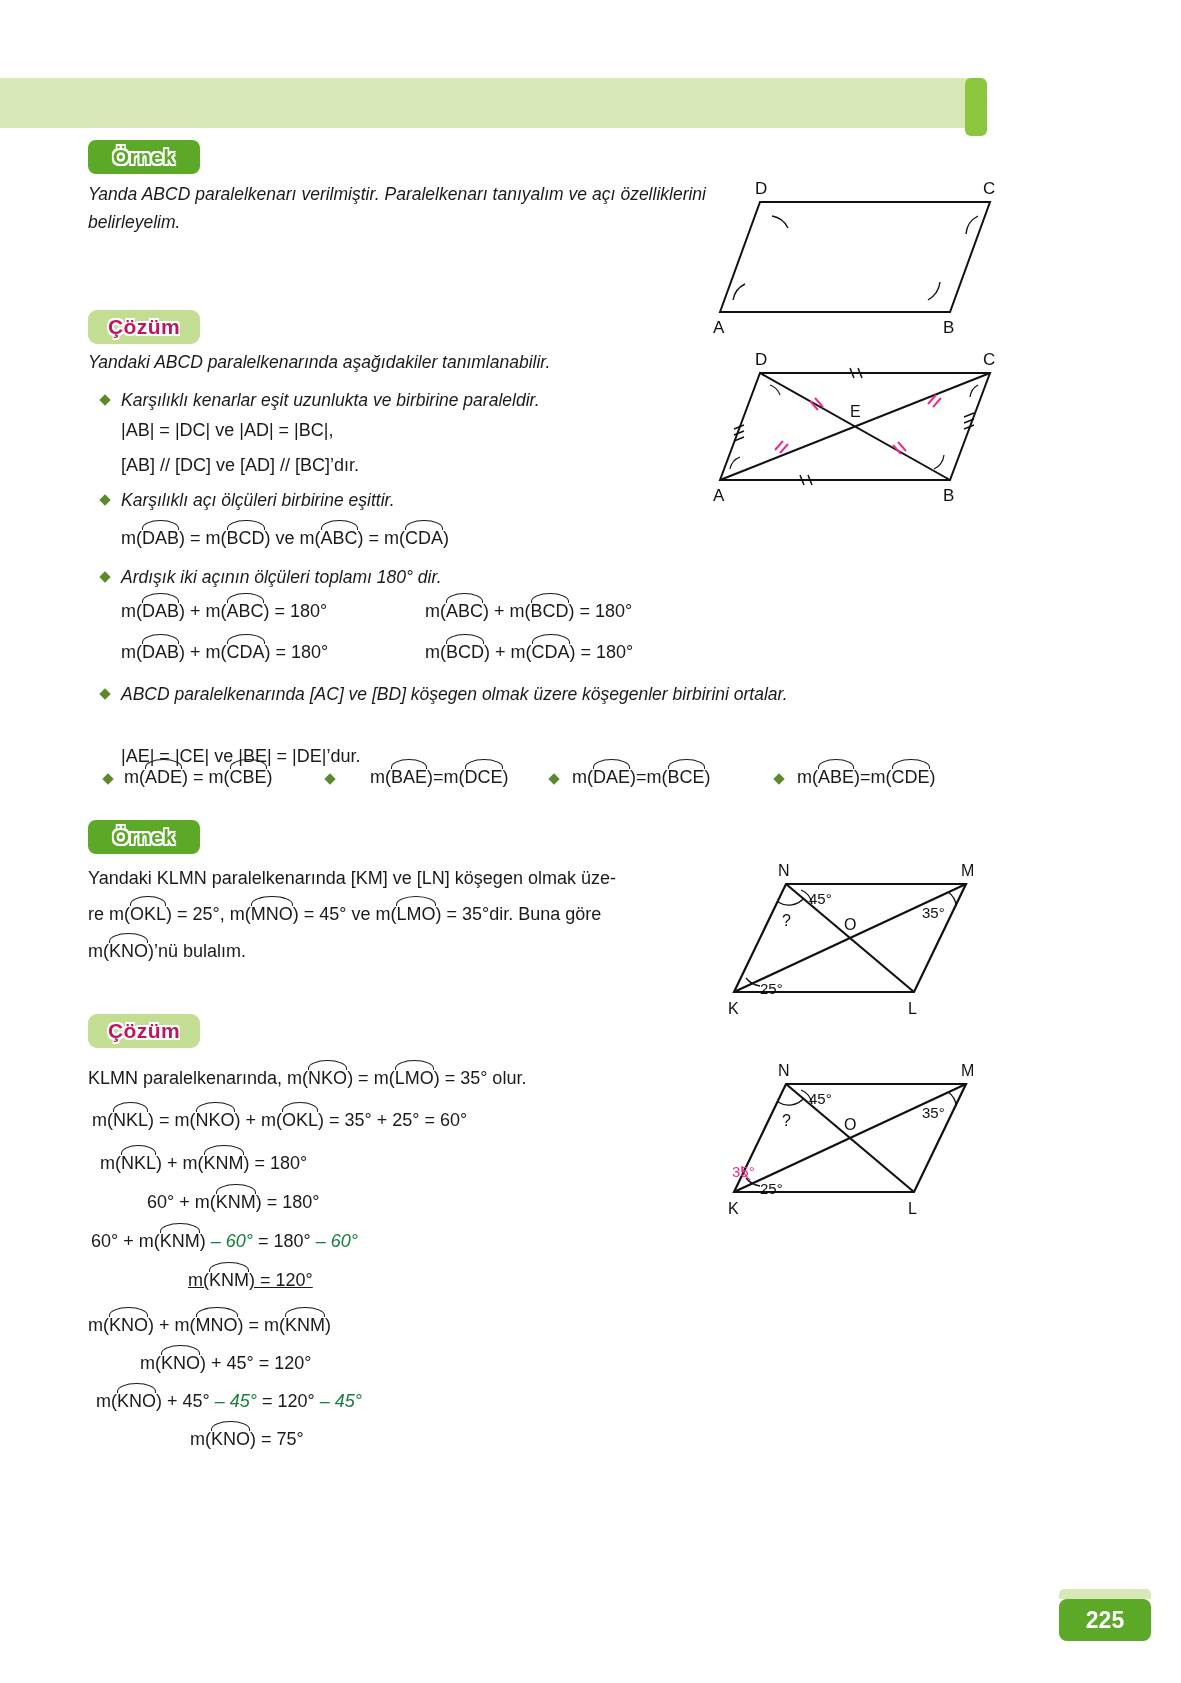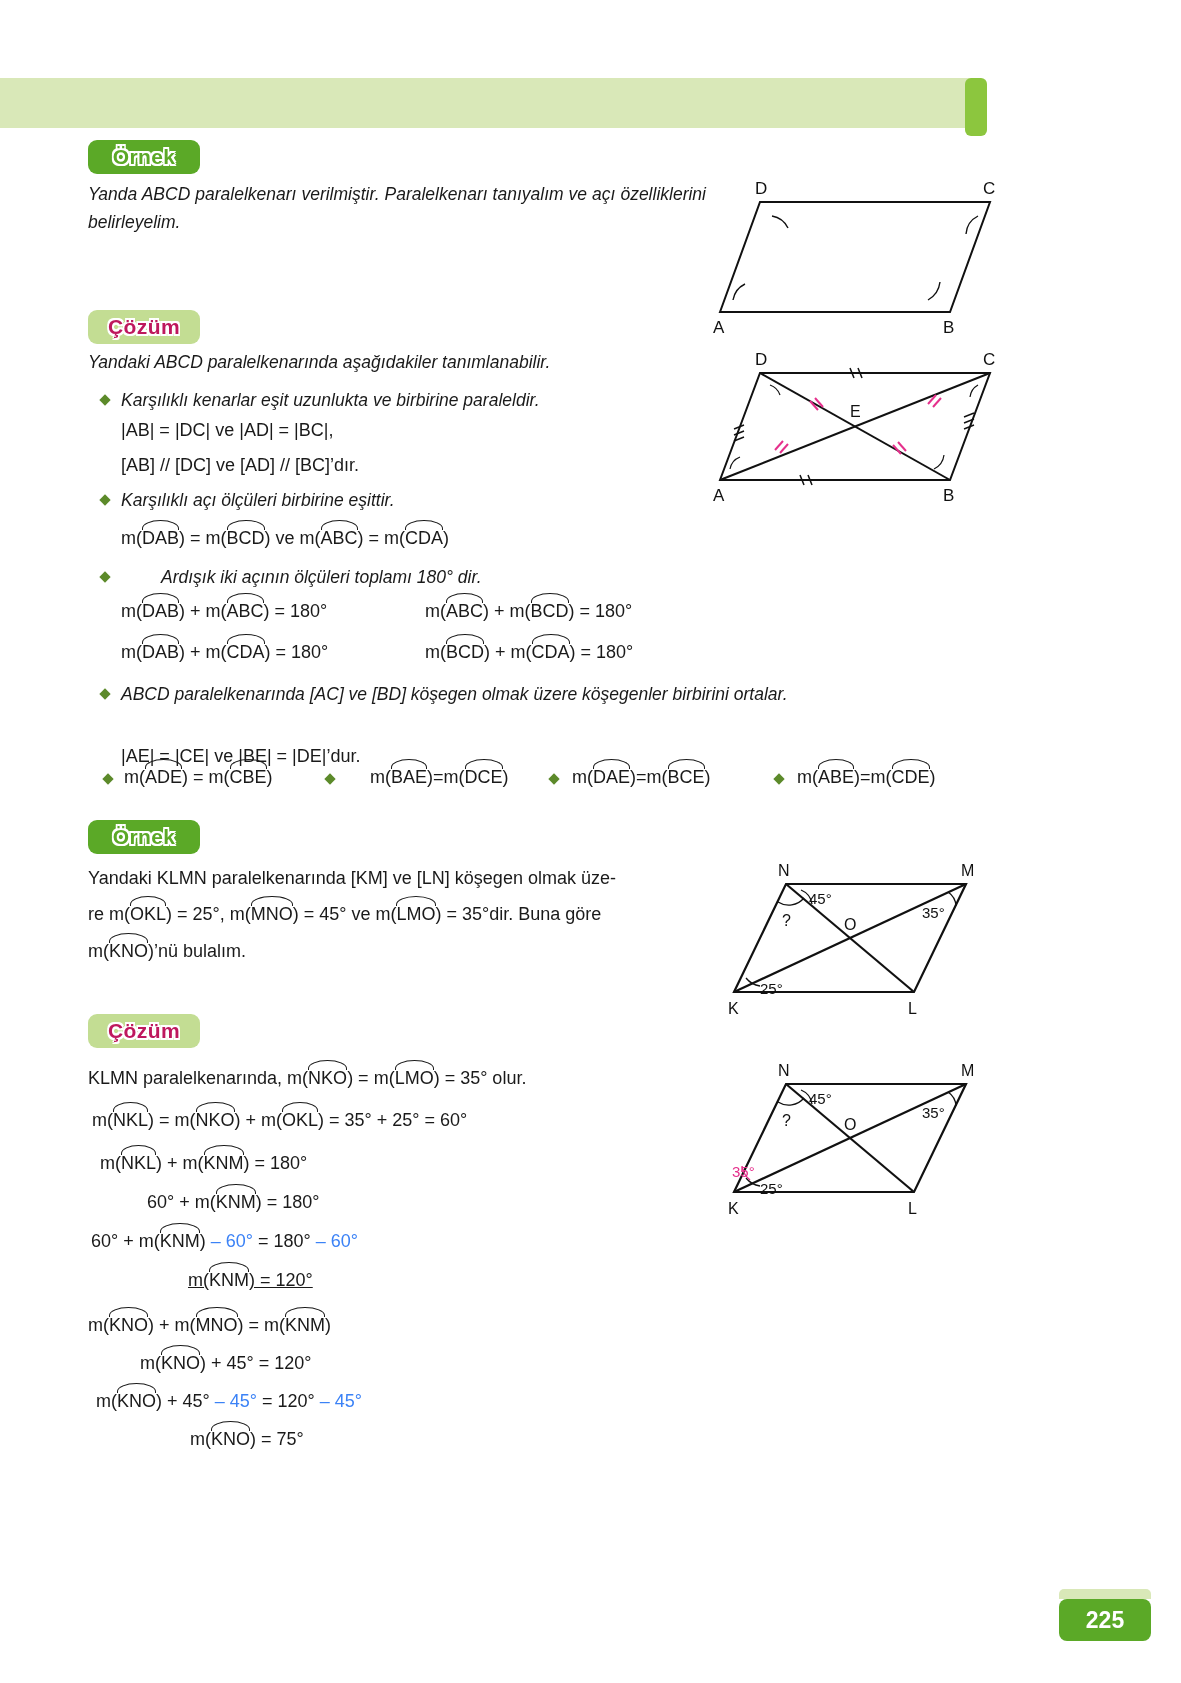--- a/index.html
+++ b/index.html
@@ -19,34 +19,34 @@
   
   .badge{
     position:absolute;display:flex;align-items:center;justify-content:center;
     border-radius:9px;font-weight:bold;font-size:21px;letter-spacing:.4px;
     color:#ffffff;
     text-shadow:
       -1.6px -1.6px 0 #fff, 1.6px -1.6px 0 #fff,
       -1.6px  1.6px 0 #fff, 1.6px  1.6px 0 #fff,
       -1.6px 0 0 #fff, 1.6px 0 0 #fff, 0 -1.6px 0 #fff, 0 1.6px 0 #fff;
   }
-  .badge-ornek{background:#5ba927;width:112px;height:34px;}
+  .badge-ornek{background:#5ba927;width:112px;height:34px;border-radius:8px;}
   .badge-cozum{background:#c3dd93;width:112px;height:34px;}
   .badge-ornek span,.badge-cozum span{position:relative;}
   .badge-ornek span{color:#5ba927;}
   .badge-cozum span{color:#be185d;}
 
   
   .tx{position:absolute;font-size:17.5px;line-height:1.62;color:#1a1a1a;font-style:italic;}
   .just{text-align:justify;}
   .bullet{
     position:absolute;width:8px;height:8px;background:#5c8a2a;
     transform:rotate(45deg);
   }
-  .pink{color:#3b82f6;}
+  .pink{color:#15803d;font-style:italic;}
 
   
   .ang{position:relative;display:inline-block;padding-top:1px;}
   .ang .hat{
     position:absolute;left:0;right:0;top:-7px;height:9px;
     border-top:1.6px solid #1a1a1a;border-left:1.6px solid #1a1a1a;
     border-right:1.6px solid #1a1a1a;
     border-radius:60% 60% 0 0 / 100% 100% 0 0;
   }
   .eq{position:absolute;font-size:18px;white-space:nowrap;}
@@ -157,21 +157,21 @@
 
   <div class="eq" style="left:121px;top:527px;">
     m(<span class="ang"><span class="hat"></span><span>DAB</span></span>)
     = m(<span class="ang"><span class="hat"></span><span>BCD</span></span>)
     <span>ve</span>
     m(<span class="ang"><span class="hat"></span><span>ABC</span></span>)
     = m(<span class="ang"><span class="hat"></span><span>CDA</span></span>)
   </div>
 
   <div class="bullet" style="left:101px;top:573px;"></div>
-  <div class="tx" style="left:121px;top:563px;width:580px;margin-left:40px;">Ardışık iki açının ölçüleri toplamı 180° dir.</div>
+  <div class="tx" style="left:121px;top:563px;width:580px;">Ardışık iki açının ölçüleri toplamı 180° dir.</div>
 
   <div class="eq" style="left:121px;top:600px;">
     m(<span class="ang"><span class="hat"></span><span>DAB</span></span>)
     + m(<span class="ang"><span class="hat"></span><span>ABC</span></span>)
     = <span>180°</span>
   </div>
   <div class="eq" style="left:425px;top:600px;">
     m(<span class="ang"><span class="hat"></span><span>ABC</span></span>)
     + m(<span class="ang"><span class="hat"></span><span>BCD</span></span>)
     = <span>180°</span>

